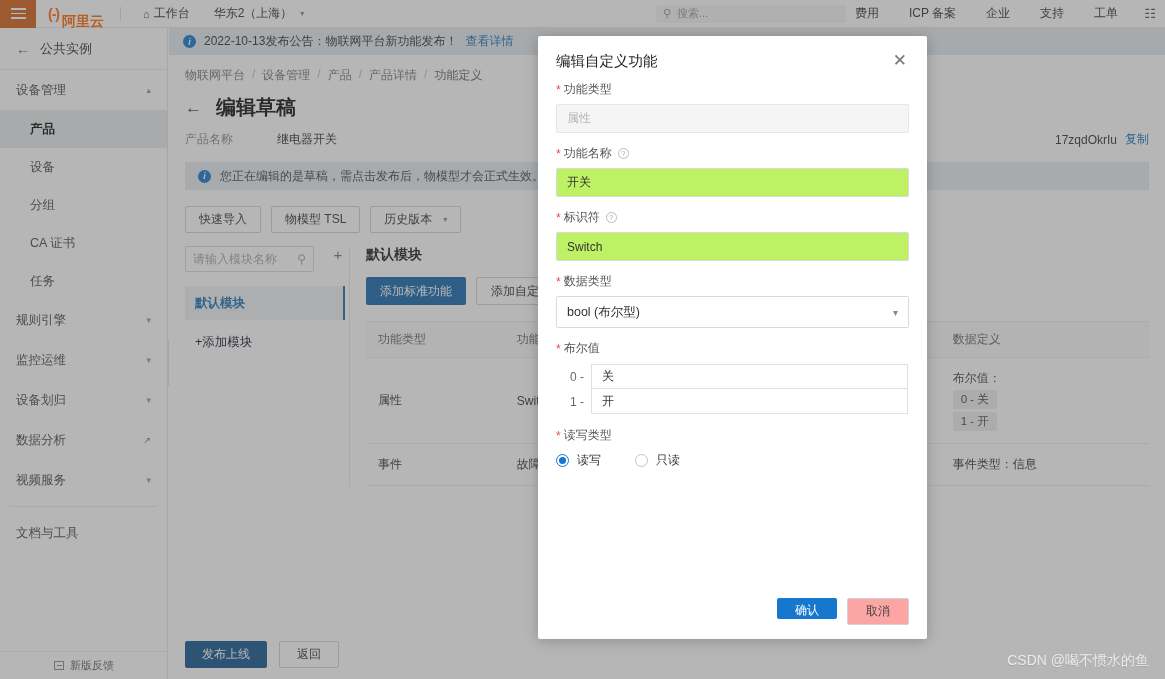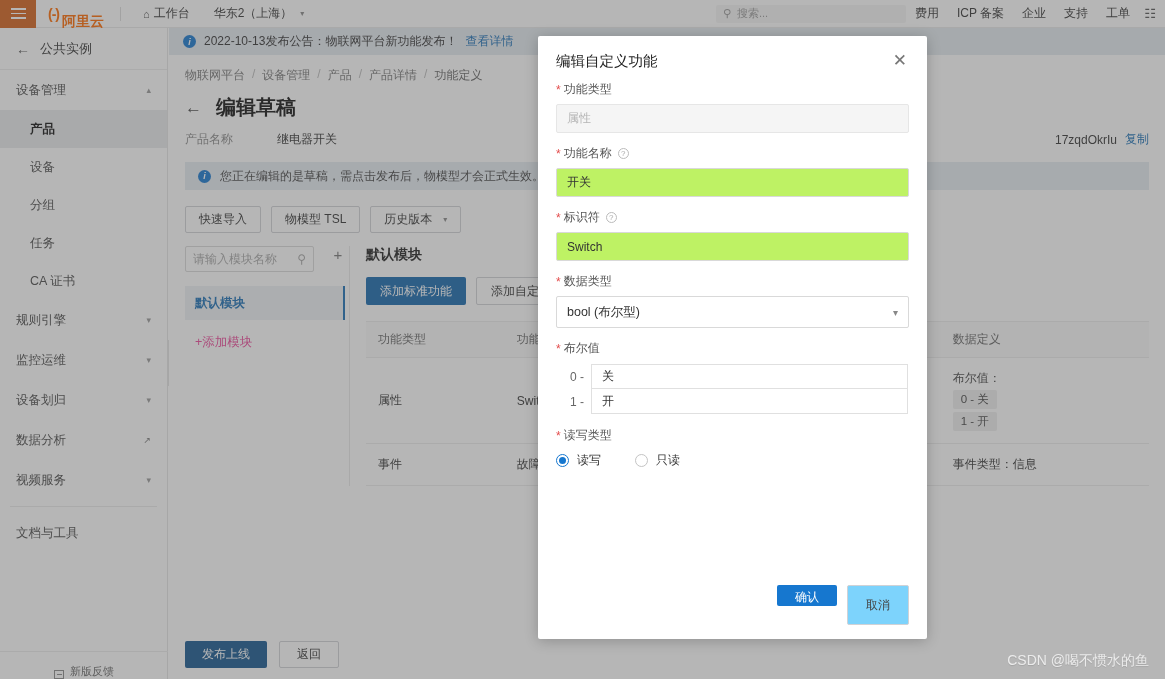--- a/index.html
+++ b/index.html
@@ -55,21 +55,21 @@
   .top-item.workbench { margin-left: 4px; }
   .top-item .home-ico { font-size: 11px; color:#555; }
   .caret { font-size: 8px; color:#888; margin-left: 4px; }
   .topsearch {
     width: 190px; height: 18px; background: #f5f5f5; border-radius: 2px;
     display: flex; align-items: center; gap: 6px; padding: 0 7px;
     color: #999; font-size: 11px; flex: none;
   }
   .topsearch .mag { font-size: 11px; color:#999; }
   .topbar .grow { flex: 1 1 auto; }
-  .top-right { display: flex; align-items: center; gap: 0px; padding-right: 4px; }
+  .top-right { display: flex; align-items: center; gap: 12px; padding-right: 4px; }
   .top-right .top-item { padding: 0 9px; font-size: 12px; }
   .top-ico-btn {
     width: 22px; height: 28px; display:flex; align-items:center; justify-content:center;
     color:#555; font-size: 13px; flex:none;
   }
 
   
   .sidebar {
     position: absolute; top: 28px; left: 0; width: 168px; height: 651px;
     background: #fff; border-right: 1px solid #e6e6e6;
@@ -89,21 +89,21 @@
     height: 38px; display:flex; align-items:center;
     padding: 0 16px 0 30px; font-size: 12.5px; color: #4a4a4a;
   }
   .sb-sub.active { background: #e9eaec; color:#111; font-weight: bold; }
   .sb-divider { height:1px; background:#ebebeb; margin: 6px 10px; }
   .sb-ext { font-size: 9px; margin-left: 4px; color:#777; }
 
   .sb-footer {
     position:absolute; bottom: 0; left:0; width: 168px; height: 28px;
     border-top: 1px solid #ededed;
-    display:flex; align-items:flex-end; justify-content:center; gap: 6px;
+    display:flex; align-items:center; justify-content:center; gap: 6px;
     font-size: 11px; color: #666;
   }
   .sb-footer .fb-ico {
     display:inline-block; width: 10px; height: 9px; border:1px solid #888; position:relative;
   }
   .sb-footer .fb-ico::after{
     content:""; position:absolute; left:1.5px; top:3px; width:5px; height:1px; background:#888;
   }
 
   
@@ -169,21 +169,21 @@
     display:flex; align-items:center; padding: 0 7px; justify-content: space-between;
     font-size: 12px; color: #a8a8a8; background: #fff;
   }
   .plus-btn { font-size: 15px; color: #777; width: 14px; text-align:center; }
   .module-list { margin-top: 14px; }
   .module-item {
     height: 34px; display:flex; align-items:center; padding: 0 10px;
     font-size: 12.5px; color: #1a6fb5; background: #eef1f4;
     border-right: 2px solid #1a6fb5; font-weight: bold;
   }
-  .add-module { padding: 14px 10px 0 10px; font-size: 12.5px; color:#ec4899; }
+  .add-module { padding: 14px 10px 0 10px; font-size: 12.5px; color:#0f172a; }
   .col-divider { width:1px; background:#e8e8e8; margin: 0 0 0 4px; align-self: stretch; }
 
   .col-right { flex: 1; padding-left: 16px; }
   .module-title { font-size: 14px; font-weight: bold; color:#222; }
   .func-btns { display:flex; gap: 10px; margin-top: 13px; }
   .btn-primary {
     height: 28px; padding: 0 14px; background:#1668ad; color:#fff;
     border-radius: 2px; font-size: 12px; display:flex; align-items:center;
   }
   .btn-outline {
@@ -295,21 +295,21 @@
 
   .modal-foot {
     position:absolute; bottom: 0; left:0; width: 389px;
     padding: 14px 18px; display:flex; justify-content:flex-end; gap: 10px;
   }
   .btn-ok {
     height: 21px; padding: 0 18px; background:#1677cf; color:#fff; border-radius:2px;
     font-size: 12px; display:flex; align-items:flex-end;
   }
   .btn-cancel {
-    height: 40px; padding: 0 18px; background:#7dd3fc; border:1px solid #d0d2d6; color:#444;
+    height: 27px; padding: 0 18px; background:#fca5a5; border:1px solid #d0d2d6; color:#444;
     border-radius:2px; font-size: 12px; display:flex; align-items:center;
   }
 
   
   .watermark {
     position:absolute; z-index: 70; right: 16px; bottom: 9px;
     font-size: 14px; color: #f0f0f0; opacity: 0.92;
     text-shadow: 0 1px 1px rgba(0,0,0,0.12);
   }
 </style>
@@ -369,24 +369,24 @@
       <div class="sb-sub active">
         <span>产品</span>
       </div>
       <div class="sb-sub">
         <span>设备</span>
       </div>
       <div class="sb-sub">
         <span>分组</span>
       </div>
       <div class="sb-sub">
+        <span>CA 证书</span>
+      </div>
+      <div class="sb-sub">
         <span>任务</span>
-      </div>
-      <div class="sb-sub">
-        <span>CA 证书</span>
       </div>
 
       <div class="sb-group">
         <span>规则引擎</span>
         <span class="chev">▾</span>
       </div>
       <div class="sb-group">
         <span>监控运维</span>
         <span class="chev">▾</span>
       </div>

